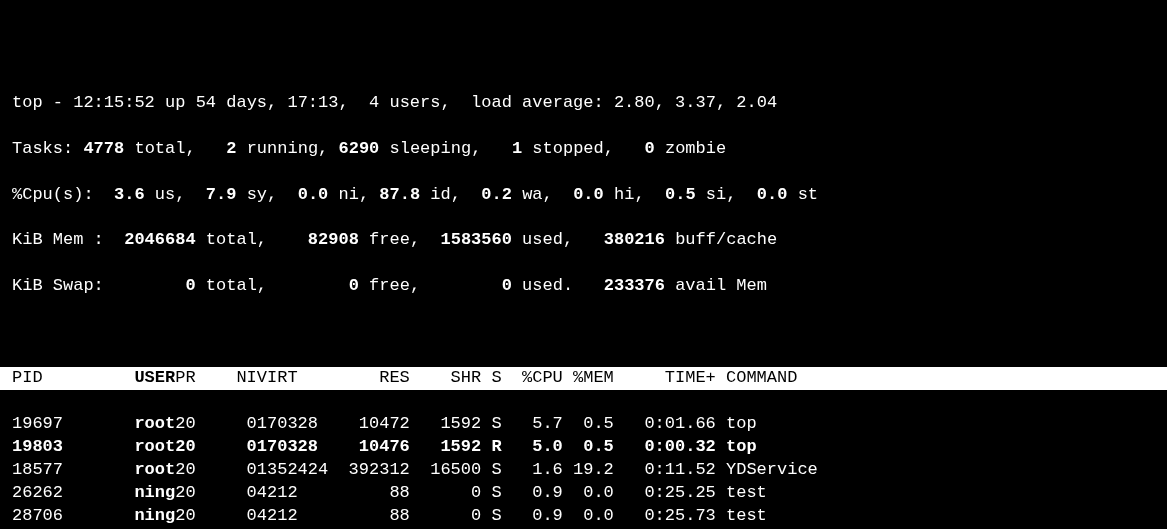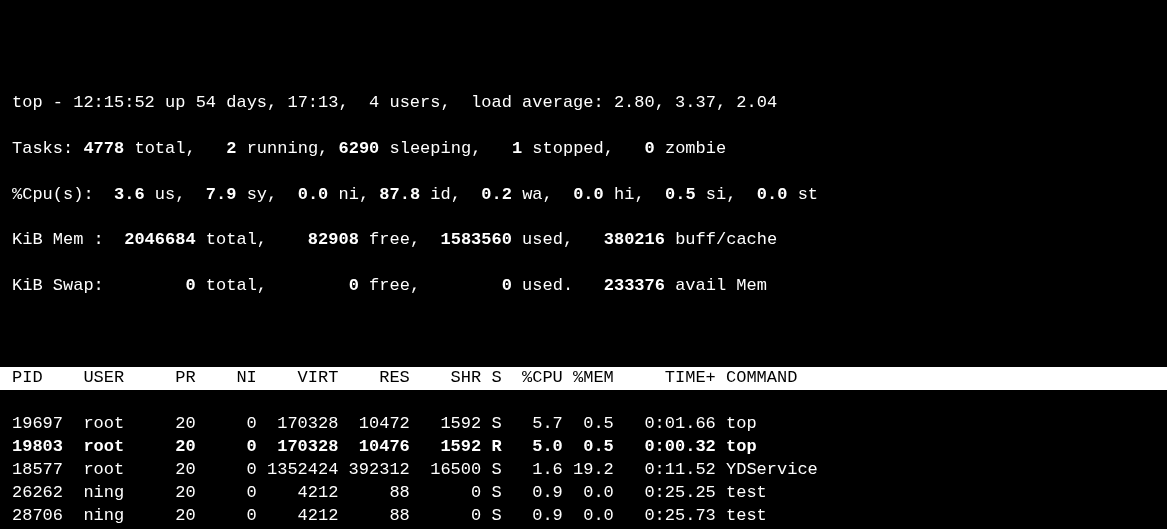--- a/index.html
+++ b/index.html
@@ -12,24 +12,24 @@
     line-height: 1.35;
     width: 1167px;
     height: 529px;
     overflow: hidden;
     white-space: pre;
   }
   .bold { font-weight: bold; }
   .hdr-row { background: #fff; color: #000; }
   .line, .row { display: block; padding-left: 12px; }
   .c-pid   { display:inline-block; width: 6ch; }
-  .c-user  { display:inline-block; width: 9ch; text-align: left; padding-left:1ch; }
+  .c-user  { display:inline-block; width: 9ch; text-align: right; padding-left:1ch;font-weight:bold; }
   .c-pr    { display:inline-block; width: 4ch; text-align: left; }
   .c-ni    { display:inline-block; width: 4ch; text-align: right; }
-  .c-virt  { display:inline-block; width: 8ch; text-align: right; }
+  .c-virt  { display:inline-block; width: 8ch; }
   .c-res   { display:inline-block; width: 7ch; text-align: right; }
   .c-shr   { display:inline-block; width: 7ch; text-align: right; }
   .c-s     { display:inline-block; width: 2ch; text-align: left; padding-left:1ch;}
   .c-cpu   { display:inline-block; width: 5ch; text-align: right; }
   .c-mem   { display:inline-block; width: 5ch; text-align: right; }
   .c-time  { display:inline-block; width: 10ch; text-align: right; }
   .c-cmd   { display:inline-block; padding-left:1ch; }
 </style>
 </head>
 <body>

